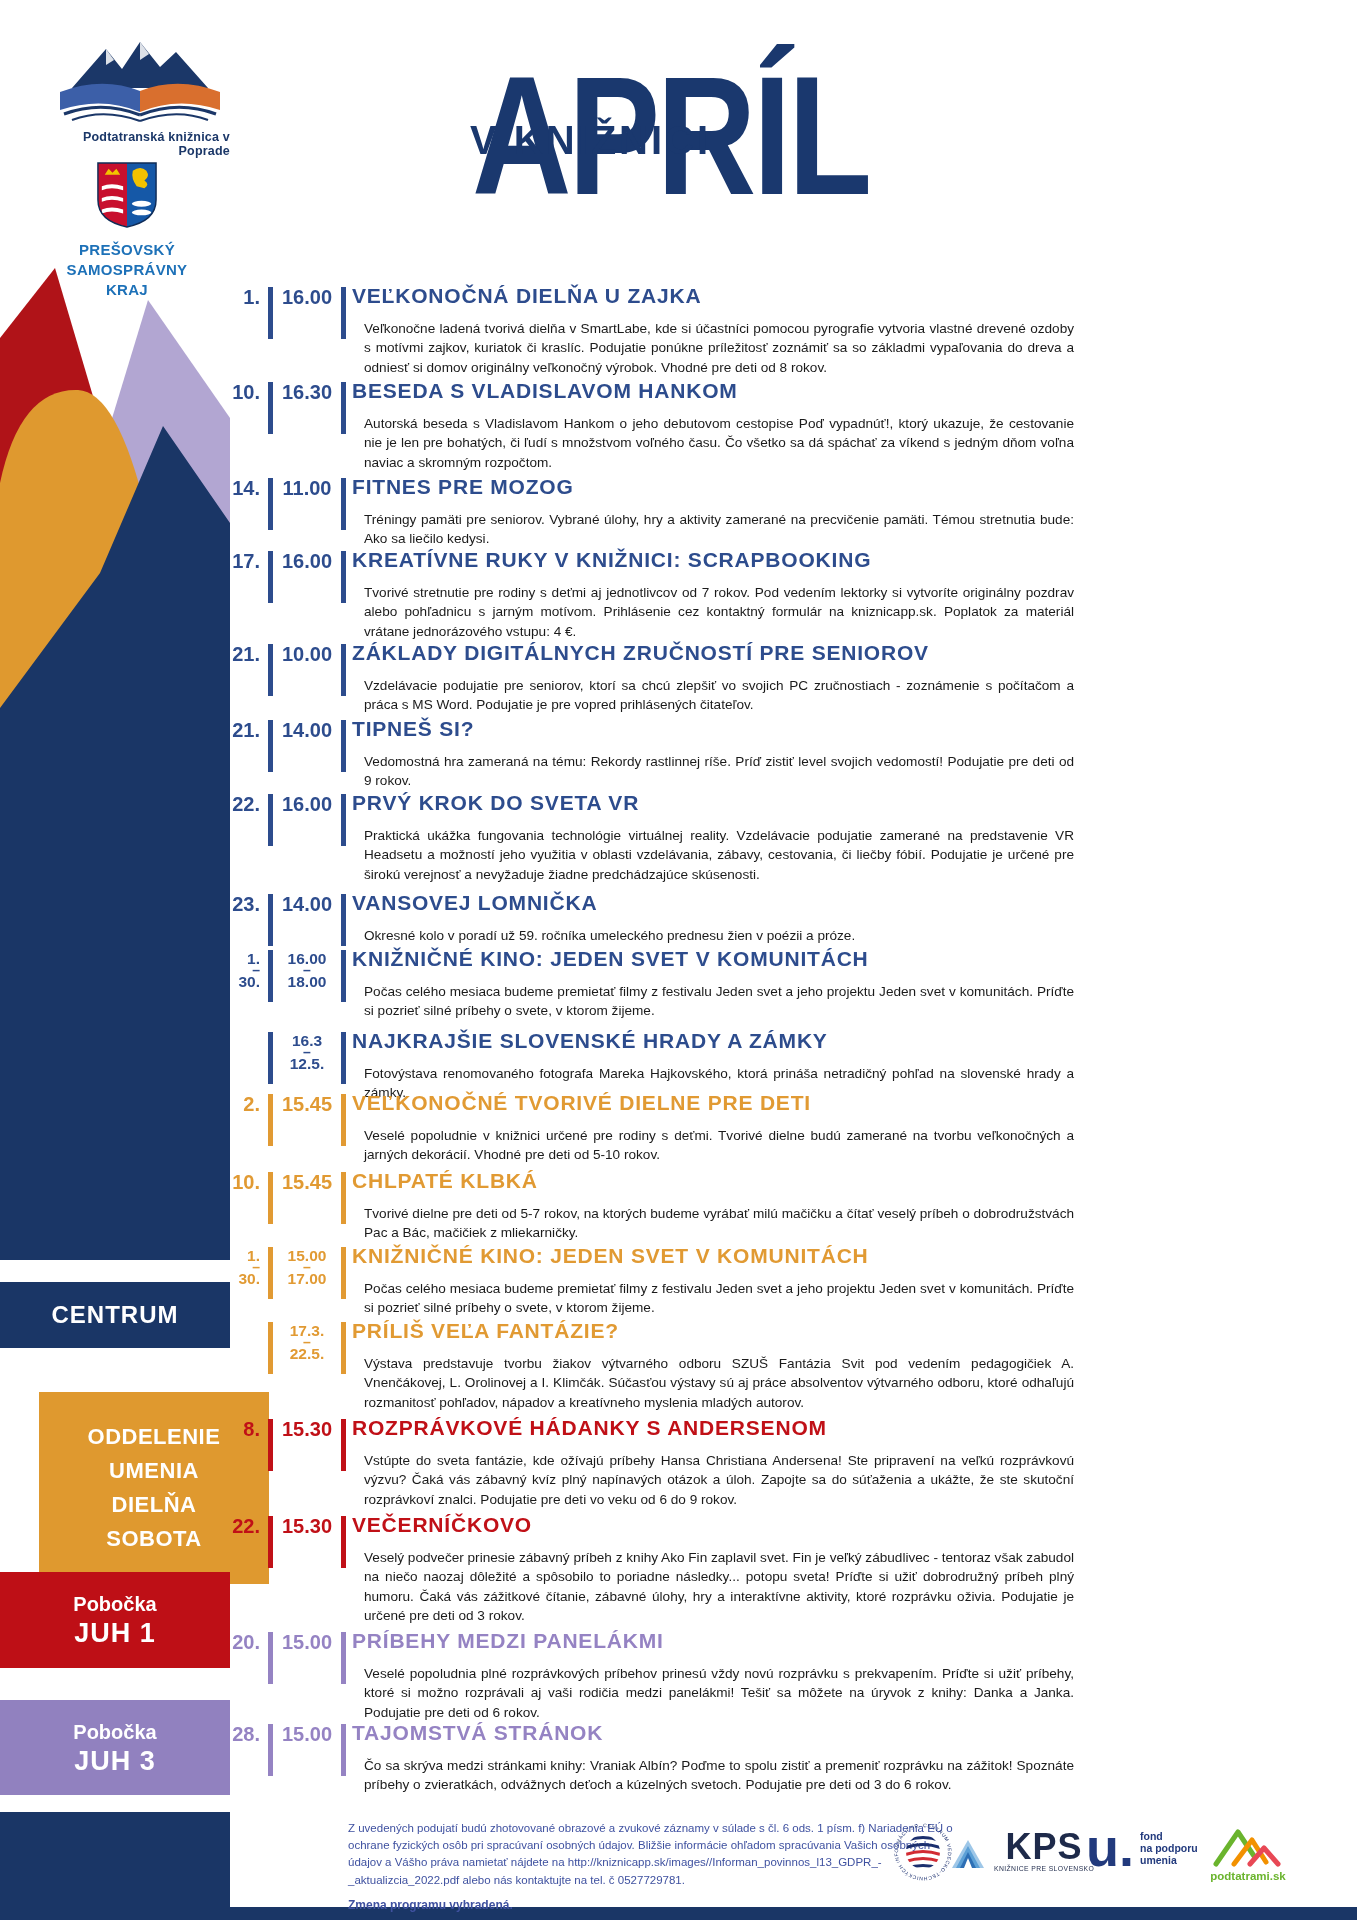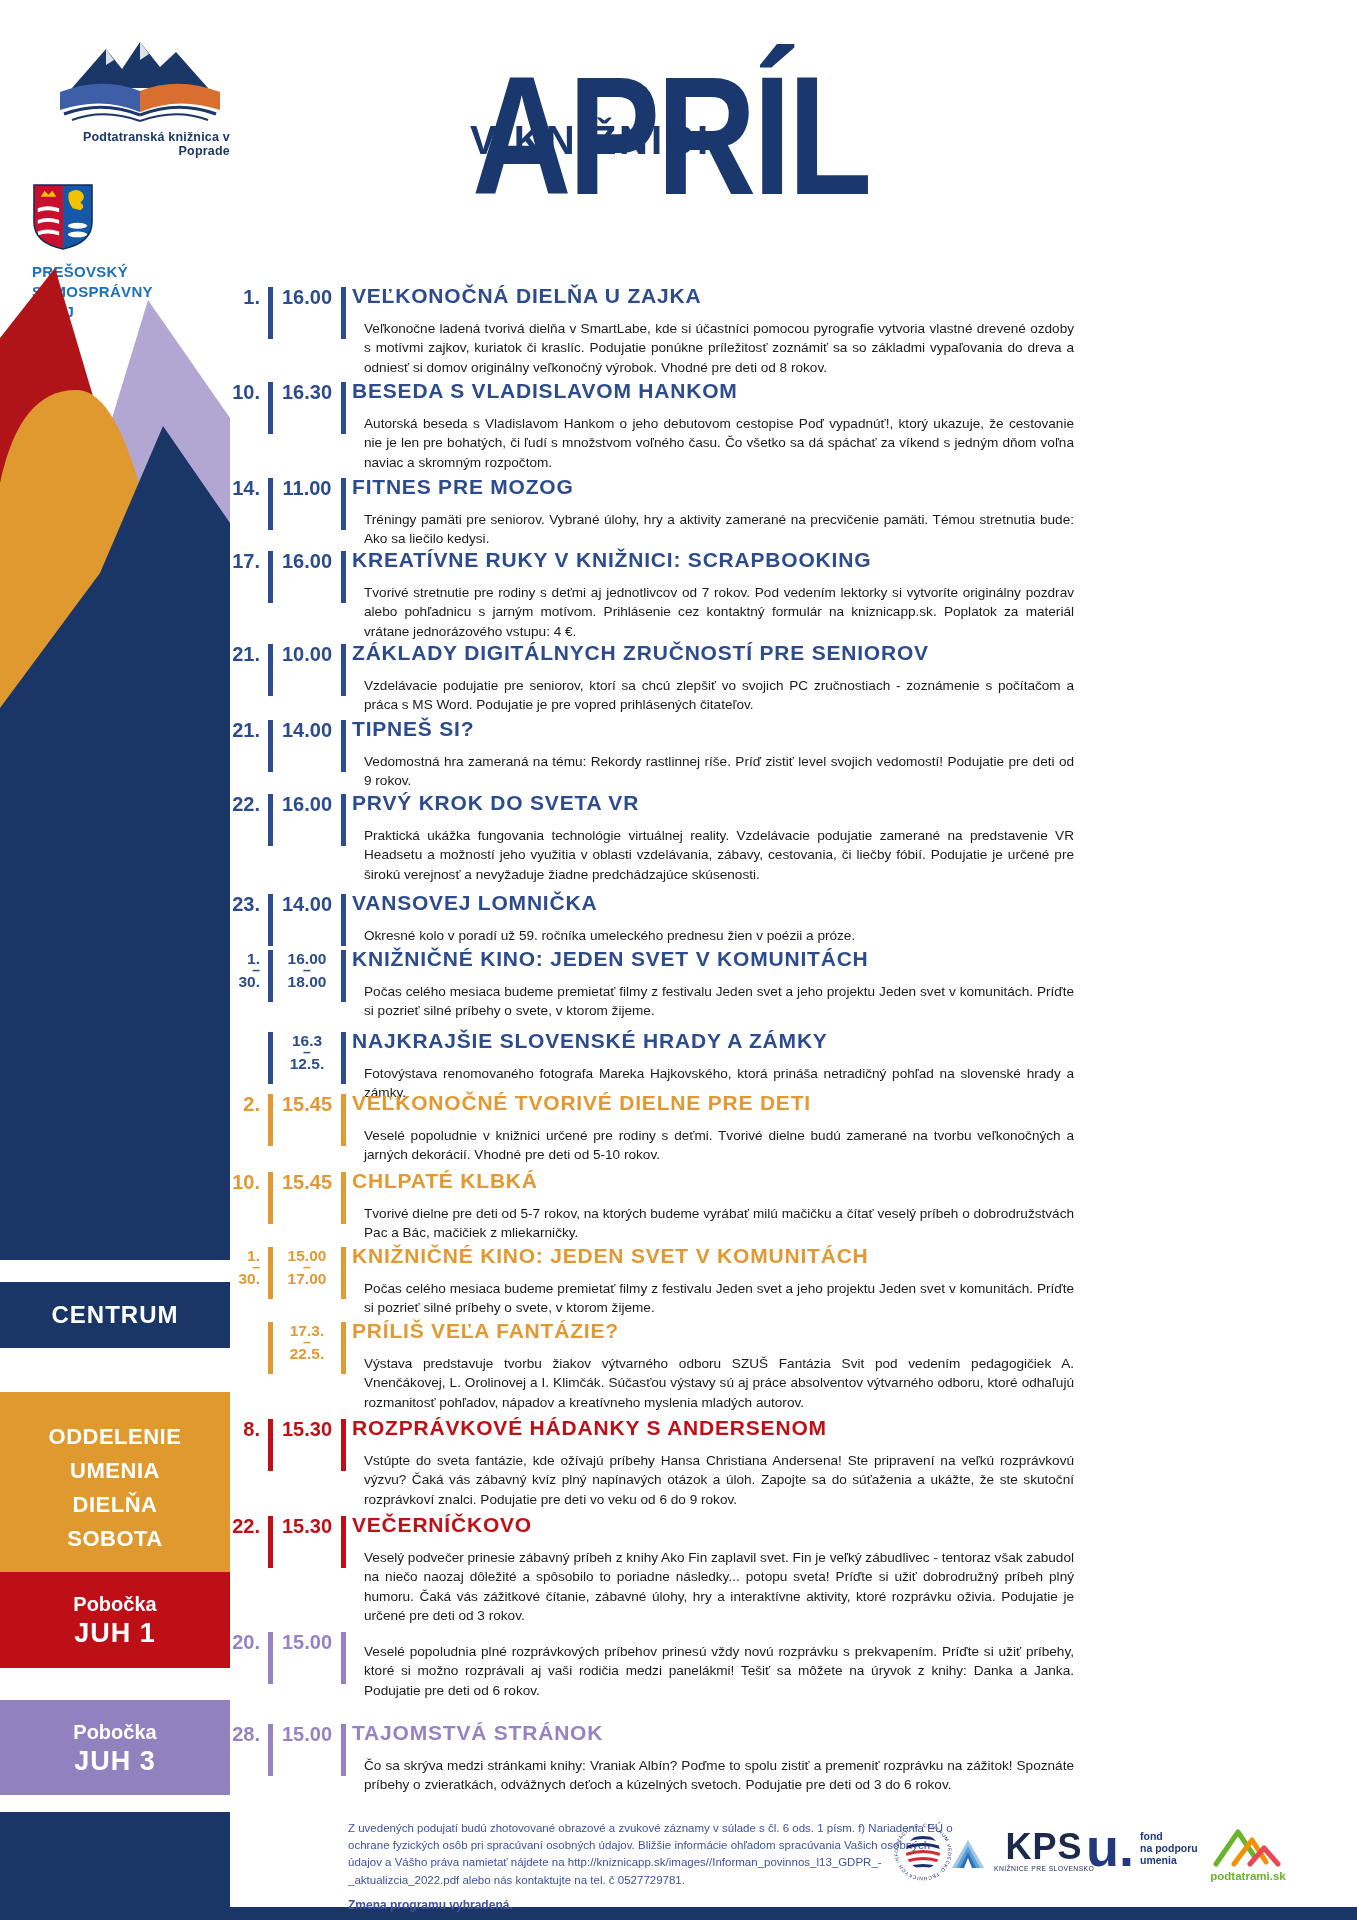--- a/index.html
+++ b/index.html
@@ -2,21 +2,21 @@
 <html><head>
 <meta charset="utf-8">
 <style>
   html,body{margin:0;padding:0;background:#fff;}
   .poster{position:relative;width:1357px;height:1920px;background:#fff;overflow:hidden;
           font-family:"Liberation Sans",sans-serif;}
 
   
   .lib-logo{position:absolute;left:30px;top:36px;width:200px;text-align:right;}
   .lib-caption{margin-top:2px;font-size:12.5px;font-weight:700;color:#1b3768;letter-spacing:.2px;}
-  .psk{position:absolute;left:32px;top:182px;width:190px;text-align:left;}
+  .psk{position:absolute;left:32px;top:160px;width:190px;text-align:center;}
   .psk-caption{margin-top:6px;font-size:15px;font-weight:700;color:#1d71b8;line-height:20px;letter-spacing:.3px;}
 
   
   .title-wrap{position:absolute;left:472px;top:52px;white-space:nowrap;}
   .title-month{display:inline-block;font-size:168px;line-height:168px;font-weight:700;color:#1a386e;
                letter-spacing:-4px;transform:scaleX(.82);transform-origin:left;}
   .title-suffix{position:absolute;left:470px;top:118px;font-size:40px;font-weight:700;color:#1a386e;letter-spacing:3px;}
 
   
   #events{position:absolute;left:224px;top:0;width:862px;height:1920px;}
@@ -44,21 +44,21 @@
   .cell.stacked .v1,.cell.stacked .v2{font-size:15.5px;line-height:15px;}
   .cell.stacked{padding-top:3px;}
   .ev-title{margin:0 0 5px 0;font-size:21px;line-height:22px;font-weight:700;color:var(--c);letter-spacing:.8px;}
   .ev-desc{margin:12px;font-size:13.6px;line-height:19.4px;color:#1b1b1b;text-align:justify;}
 
   
   .mountains{position:absolute;left:0;top:268px;width:230px;height:992px;}
   .side-block{position:absolute;left:0;width:230px;color:#fff;text-align:center;}
   .blk-centrum{top:1282px;height:66px;background:#1a3666;display:flex;align-items:center;justify-content:center;
                font-size:24px;font-weight:700;letter-spacing:1px;}
-  .blk-umenia{top:1392px;height:192px;background:#df992f;padding-top:0;box-sizing:border-box;}
+  .blk-umenia{top:1392px;height:192px;background:#df992f;padding-top:0;box-sizing:border-box;margin-left:39px;}
   .blk-umenia span{display:block;font-size:22px;font-weight:700;line-height:34px;letter-spacing:.5px;}
   .blk-umenia{display:flex;flex-direction:column;justify-content:center;}
   .blk-juh{display:flex;flex-direction:column;justify-content:center;}
   .blk-juh1{top:1572px;height:96px;background:#be0f16;}
   .blk-juh3{top:1700px;height:95px;background:#9181bf;}
   .blk-juh .l1{font-size:20px;line-height:27px;font-weight:700;}
   .blk-juh .l2{font-size:27px;line-height:31px;font-weight:700;letter-spacing:1px;}
   .blk-bottom{top:1812px;height:108px;background:#1a3666;}
   .bottom-bar{position:absolute;left:0;top:1907px;width:1357px;height:13px;background:#1a3666;}
 
@@ -437,20 +437,21 @@
         <span class="v1">20.</span>
 
       </div>
       <div class="bar"></div>
       <div class="cell time">
         <span class="v1">15.00</span>
 
       </div>
       <div class="bar"></div>
       <div class="body">
+        <h3 class="ev-title">PRÍBEHY MEDZI PANELÁKMI</h3>
         <p class="ev-desc">Veselé popoludnia plné rozprávkových príbehov prinesú vždy novú rozprávku s prekvapením. Príďte si užiť príbehy, ktoré si možno rozprávali aj vaši rodičia medzi panelákmi! Tešiť sa môžete na úryvok z knihy: Danka a Janka. Podujatie pre deti od 6 rokov.</p>
       </div>
     </div>
 
     <div class="event sec-juh3">
       <div class="cell day">
         <span class="v1">28.</span>
 
       </div>
       <div class="bar"></div>

